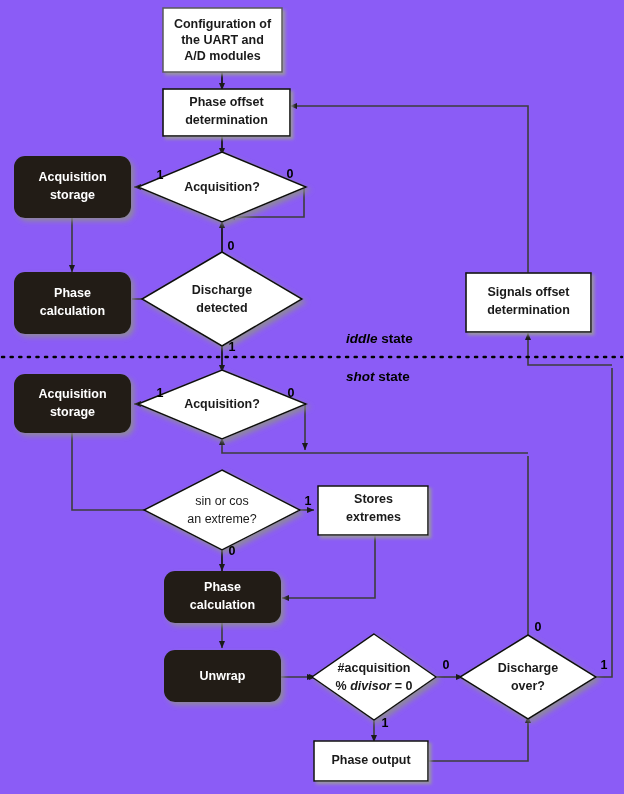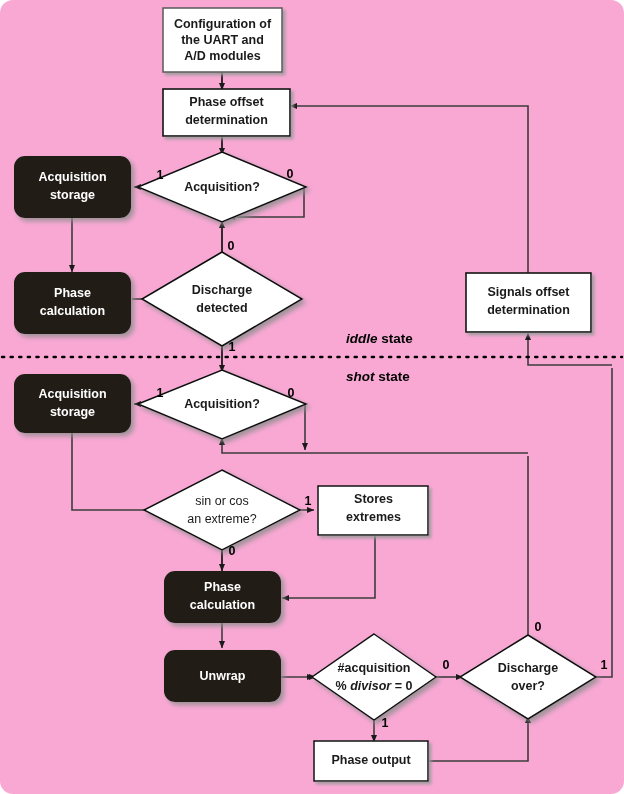--- a/index.html
+++ b/index.html
@@ -10,22 +10,21 @@
   body {
     width: 624px;
     height: 794px;
     font-family: "Liberation Sans", sans-serif;
     overflow: hidden;
   }
   #flowchart-root {
     position: relative;
     width: 624px;
     height: 794px;
-    background: #f9a8d4;
-    border-radius: 13px;
+    background: #8b5cf6;
   }
   svg#diagram {
     display: block;
     width: 624px;
     height: 794px;
   }
   .node-text {
     font-family: "Liberation Sans", sans-serif;
     font-weight: bold;
     font-size: 12.5px;

